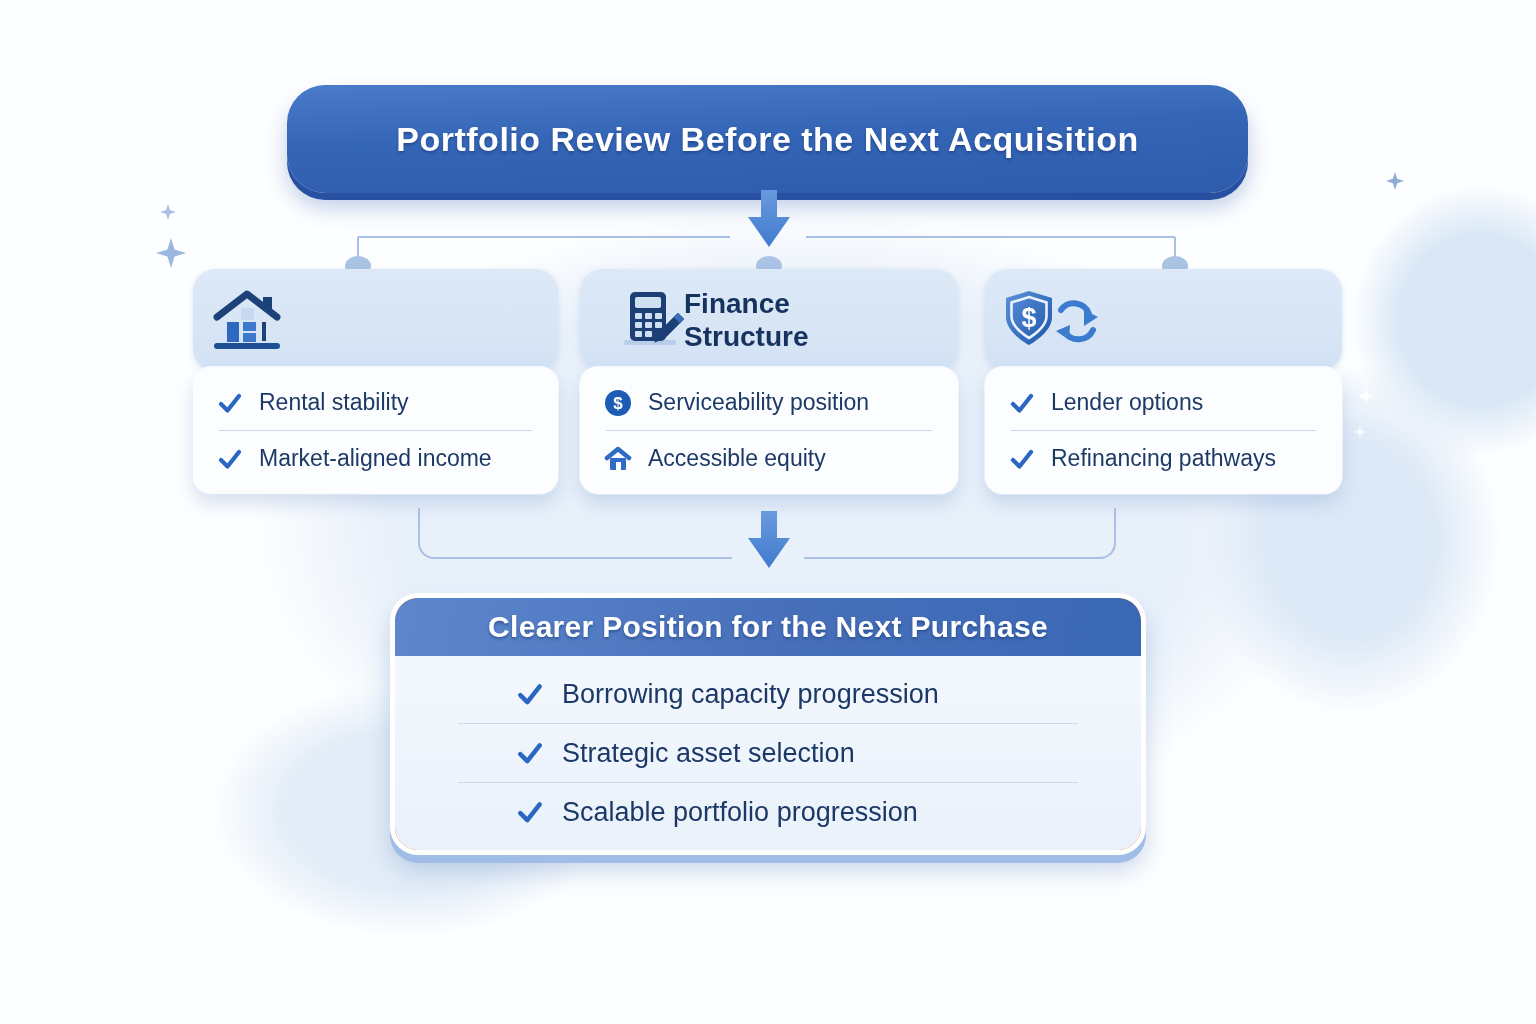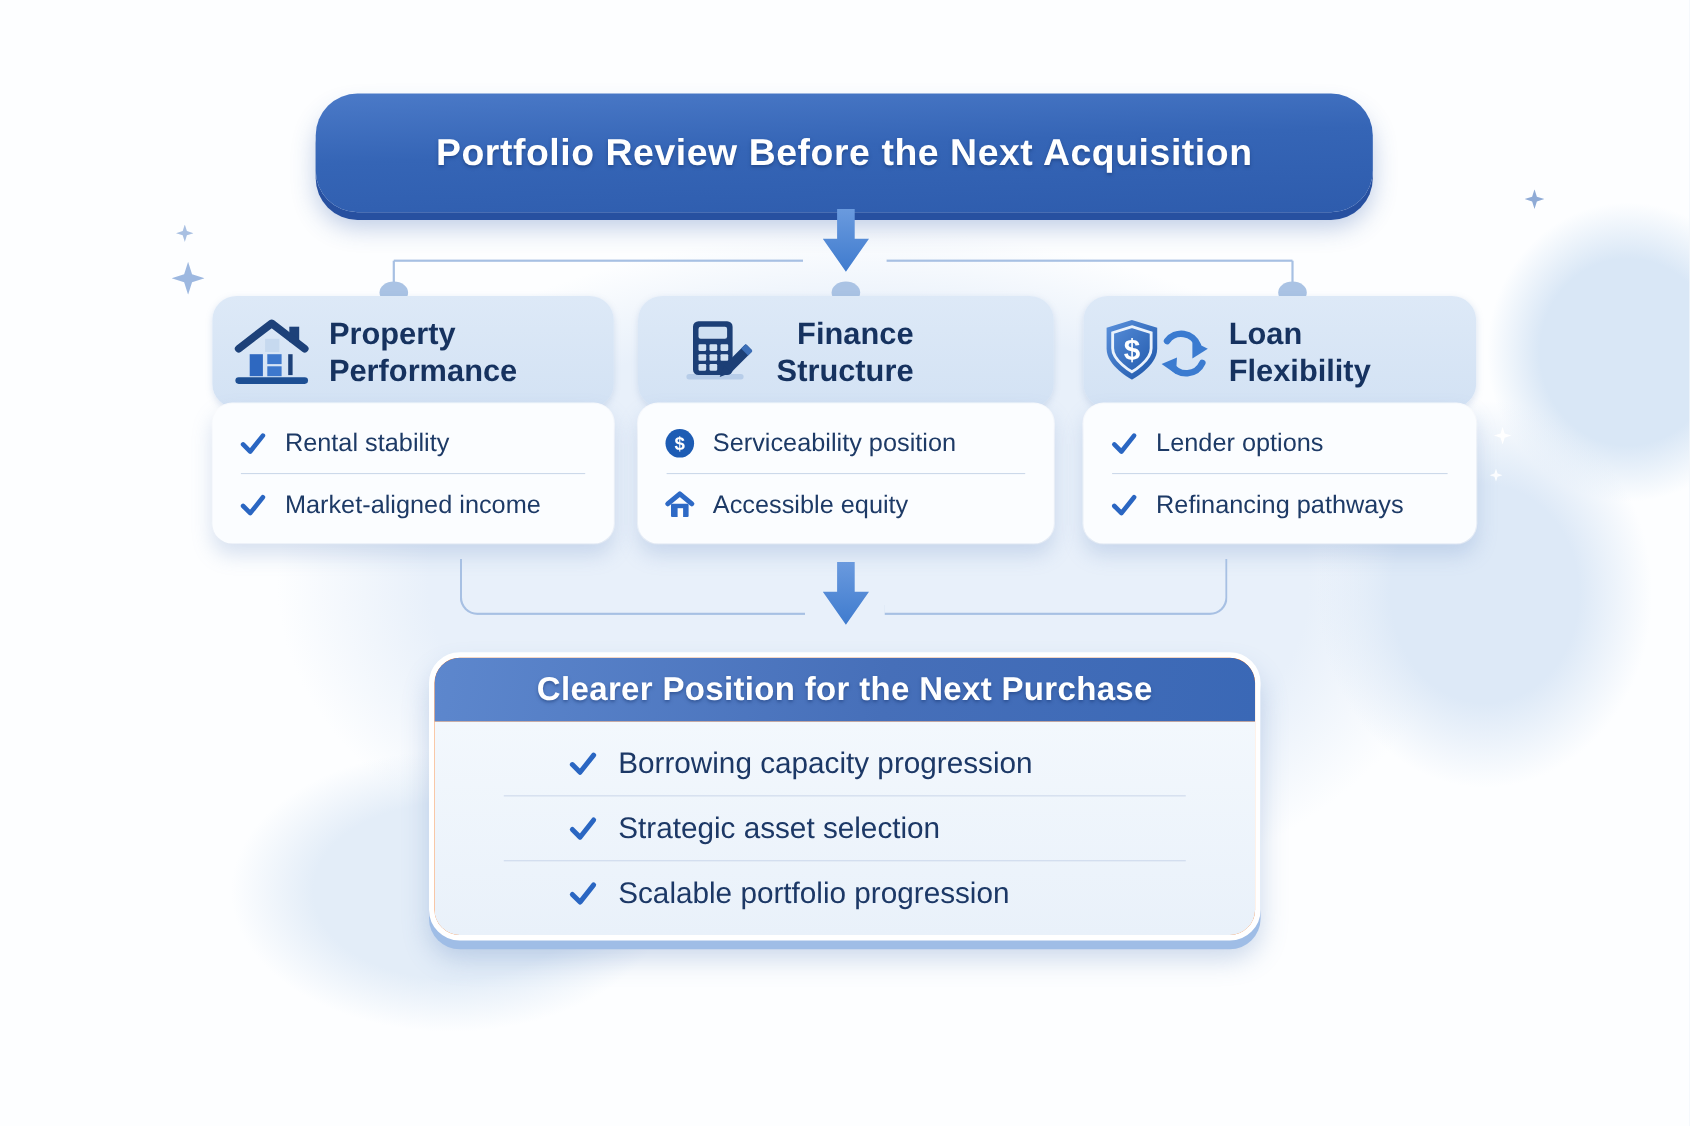--- a/index.html
+++ b/index.html
@@ -126,44 +126,40 @@
       <svg width="72" height="62" viewBox="0 0 72 62">
         <rect x="52" y="8" width="9" height="14" fill="#1d4179"></rect>
         <polyline points="6,28 36,5 66,28" stroke="#1d4179" stroke-width="7" fill="none" stroke-linejoin="round" stroke-linecap="round"></polyline>
         <rect x="30" y="19" width="13" height="12" fill="#c6d9ef"></rect>
         <rect x="16" y="33" width="12" height="20" fill="#2e68c0"></rect>
         <rect x="32" y="33" width="13" height="9" fill="#3d78cd"></rect>
         <rect x="32" y="44" width="13" height="9" fill="#3d78cd"></rect>
         <rect x="51" y="33" width="4" height="19" fill="#1d4179"></rect>
         <rect x="3" y="54" width="66" height="6" rx="3" fill="#1d4f94"></rect>
       </svg>
-      <div class="card-title">
-        <div>Property</div>
-        <div>Performance</div>
-      </div>
     </div>
     <div class="card-body">
       <div class="item-row">
         <svg width="26" height="26" viewBox="0 0 26 26">
             <path d="M4 14 L10.5 20.5 L22 6" stroke="#2a66c2" stroke-width="4.2" fill="none" stroke-linecap="round" stroke-linejoin="round"></path>
           </svg>
         <span class="label">Rental stability</span>
       </div>
       <div class="divider"></div>
       <div class="item-row">
         <svg width="26" height="26" viewBox="0 0 26 26">
             <path d="M4 14 L10.5 20.5 L22 6" stroke="#2a66c2" stroke-width="4.2" fill="none" stroke-linecap="round" stroke-linejoin="round"></path>
           </svg>
         <span class="label">Market-aligned income</span>
       </div>
     </div>
   </div>
 
   <div class="card" style="left:580px;width:378px;">
-    <div class="card-header" style="padding-left:40px;gap:22px;text-align:right;">
+    <div class="card-header" style="padding-left:40px;">
       <svg width="64" height="60" viewBox="0 0 64 60">
         <rect x="4" y="50" width="52" height="5" rx="2.5" fill="#b7cde9"></rect>
         <rect x="10" y="2" width="36" height="49" rx="5" fill="#1c3f76"></rect>
         <rect x="15" y="7" width="26" height="11" rx="2" fill="#cfe0f2"></rect>
         <g fill="#cfe0f2">
           <rect x="15" y="23" width="7" height="6" rx="1"></rect>
             <rect x="25" y="23" width="7" height="6" rx="1"></rect>
             <rect x="35" y="23" width="7" height="6" rx="1"></rect>
           <rect x="15" y="32" width="7" height="6" rx="1"></rect>
             <rect x="25" y="32" width="7" height="6" rx="1"></rect>
@@ -214,24 +210,20 @@
         <path d="M28 3 L51 10 V29 C51 45 28 57 28 57 C28 57 5 45 5 29 V10 Z" fill="url(#sg1)"></path>
         <path d="M28 9 L45.5 14.5 V28.5 C45.5 40 28 50 28 50 C28 50 10.5 40 10.5 28.5 V14.5 Z" fill="none" stroke="#eaf2fc" stroke-width="2.6"></path>
         <text x="28" y="39" font-size="27" font-weight="bold" fill="#ffffff" text-anchor="middle" font-family="Liberation Sans,sans-serif">$</text>
         <g stroke="#3b7bd0" stroke-width="6" fill="none" stroke-linecap="round">
           <path d="M60 22 A16 16 0 0 1 88 26"></path>
           <path d="M92 42 A16 16 0 0 1 64 44"></path>
         </g>
         <polygon points="83,22 97,29 83,38" fill="#3b7bd0"></polygon>
         <polygon points="69,37 55,43 68,52" fill="#3b7bd0"></polygon>
       </svg>
-      <div class="card-title">
-        <div>Loan</div>
-        <div>Flexibility</div>
-      </div>
     </div>
     <div class="card-body">
       <div class="item-row">
         <svg width="26" height="26" viewBox="0 0 26 26">
             <path d="M4 14 L10.5 20.5 L22 6" stroke="#2a66c2" stroke-width="4.2" fill="none" stroke-linecap="round" stroke-linejoin="round"></path>
           </svg>
         <span class="label">Lender options</span>
       </div>
       <div class="divider"></div>
       <div class="item-row">

